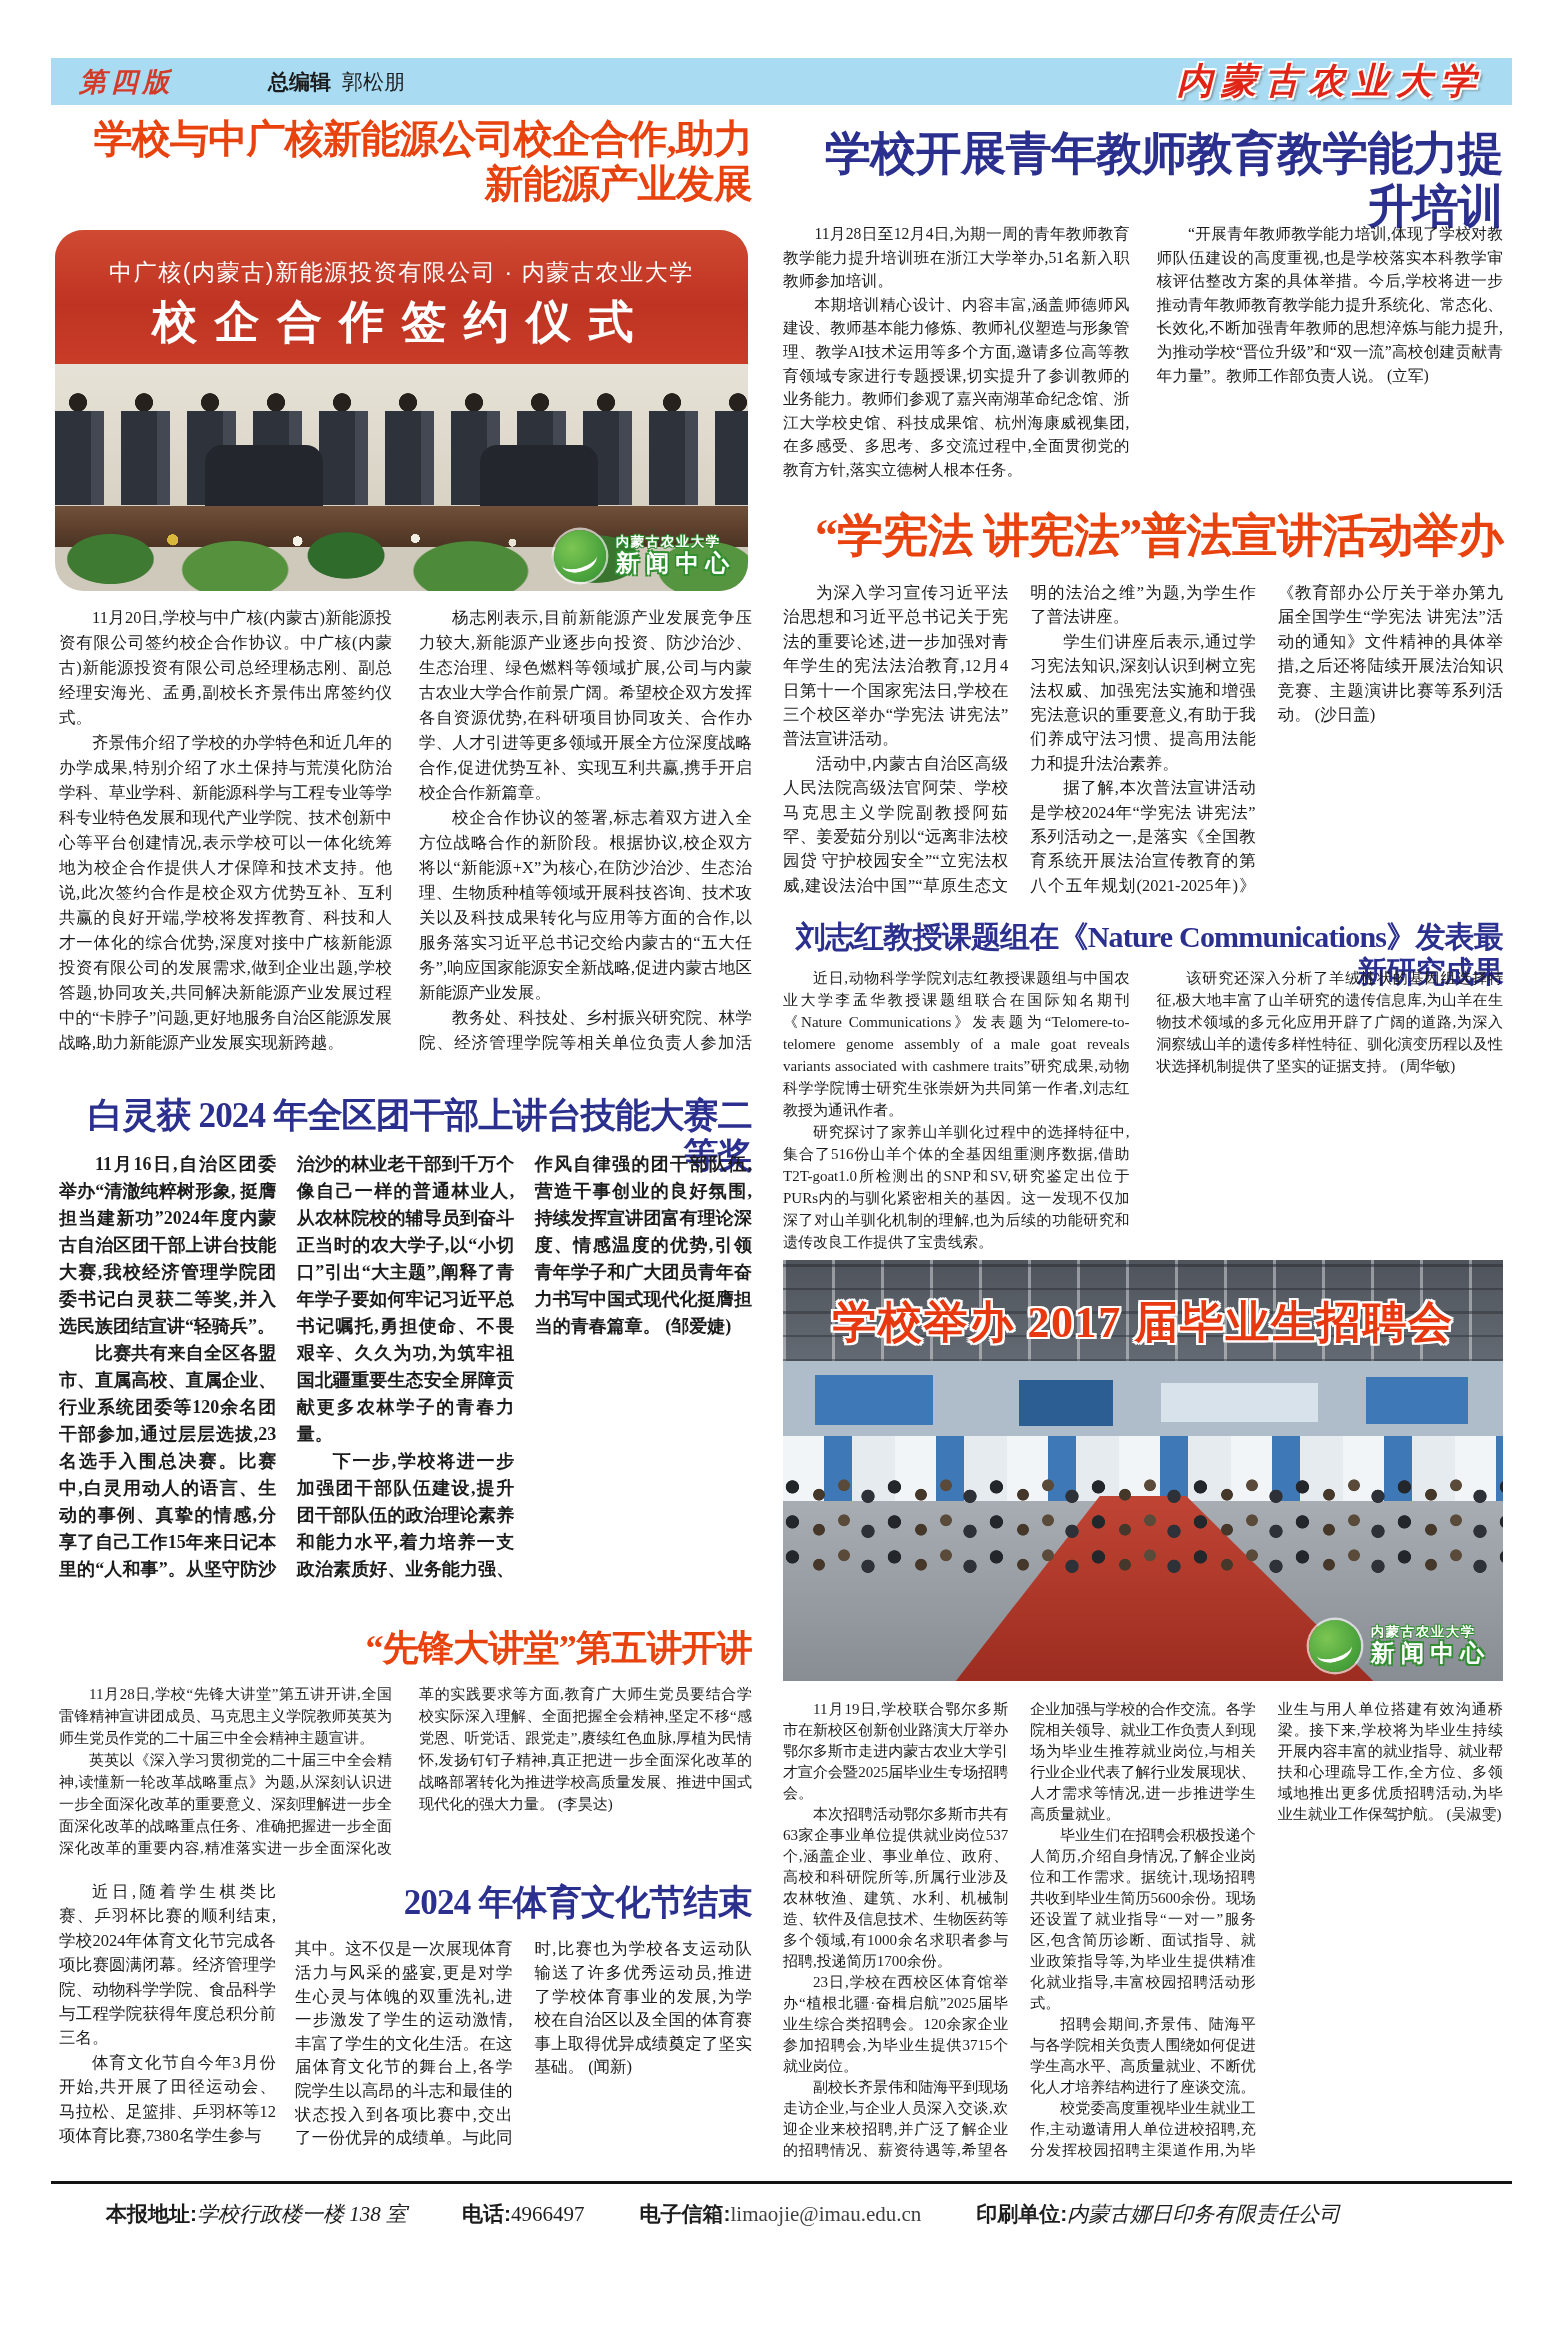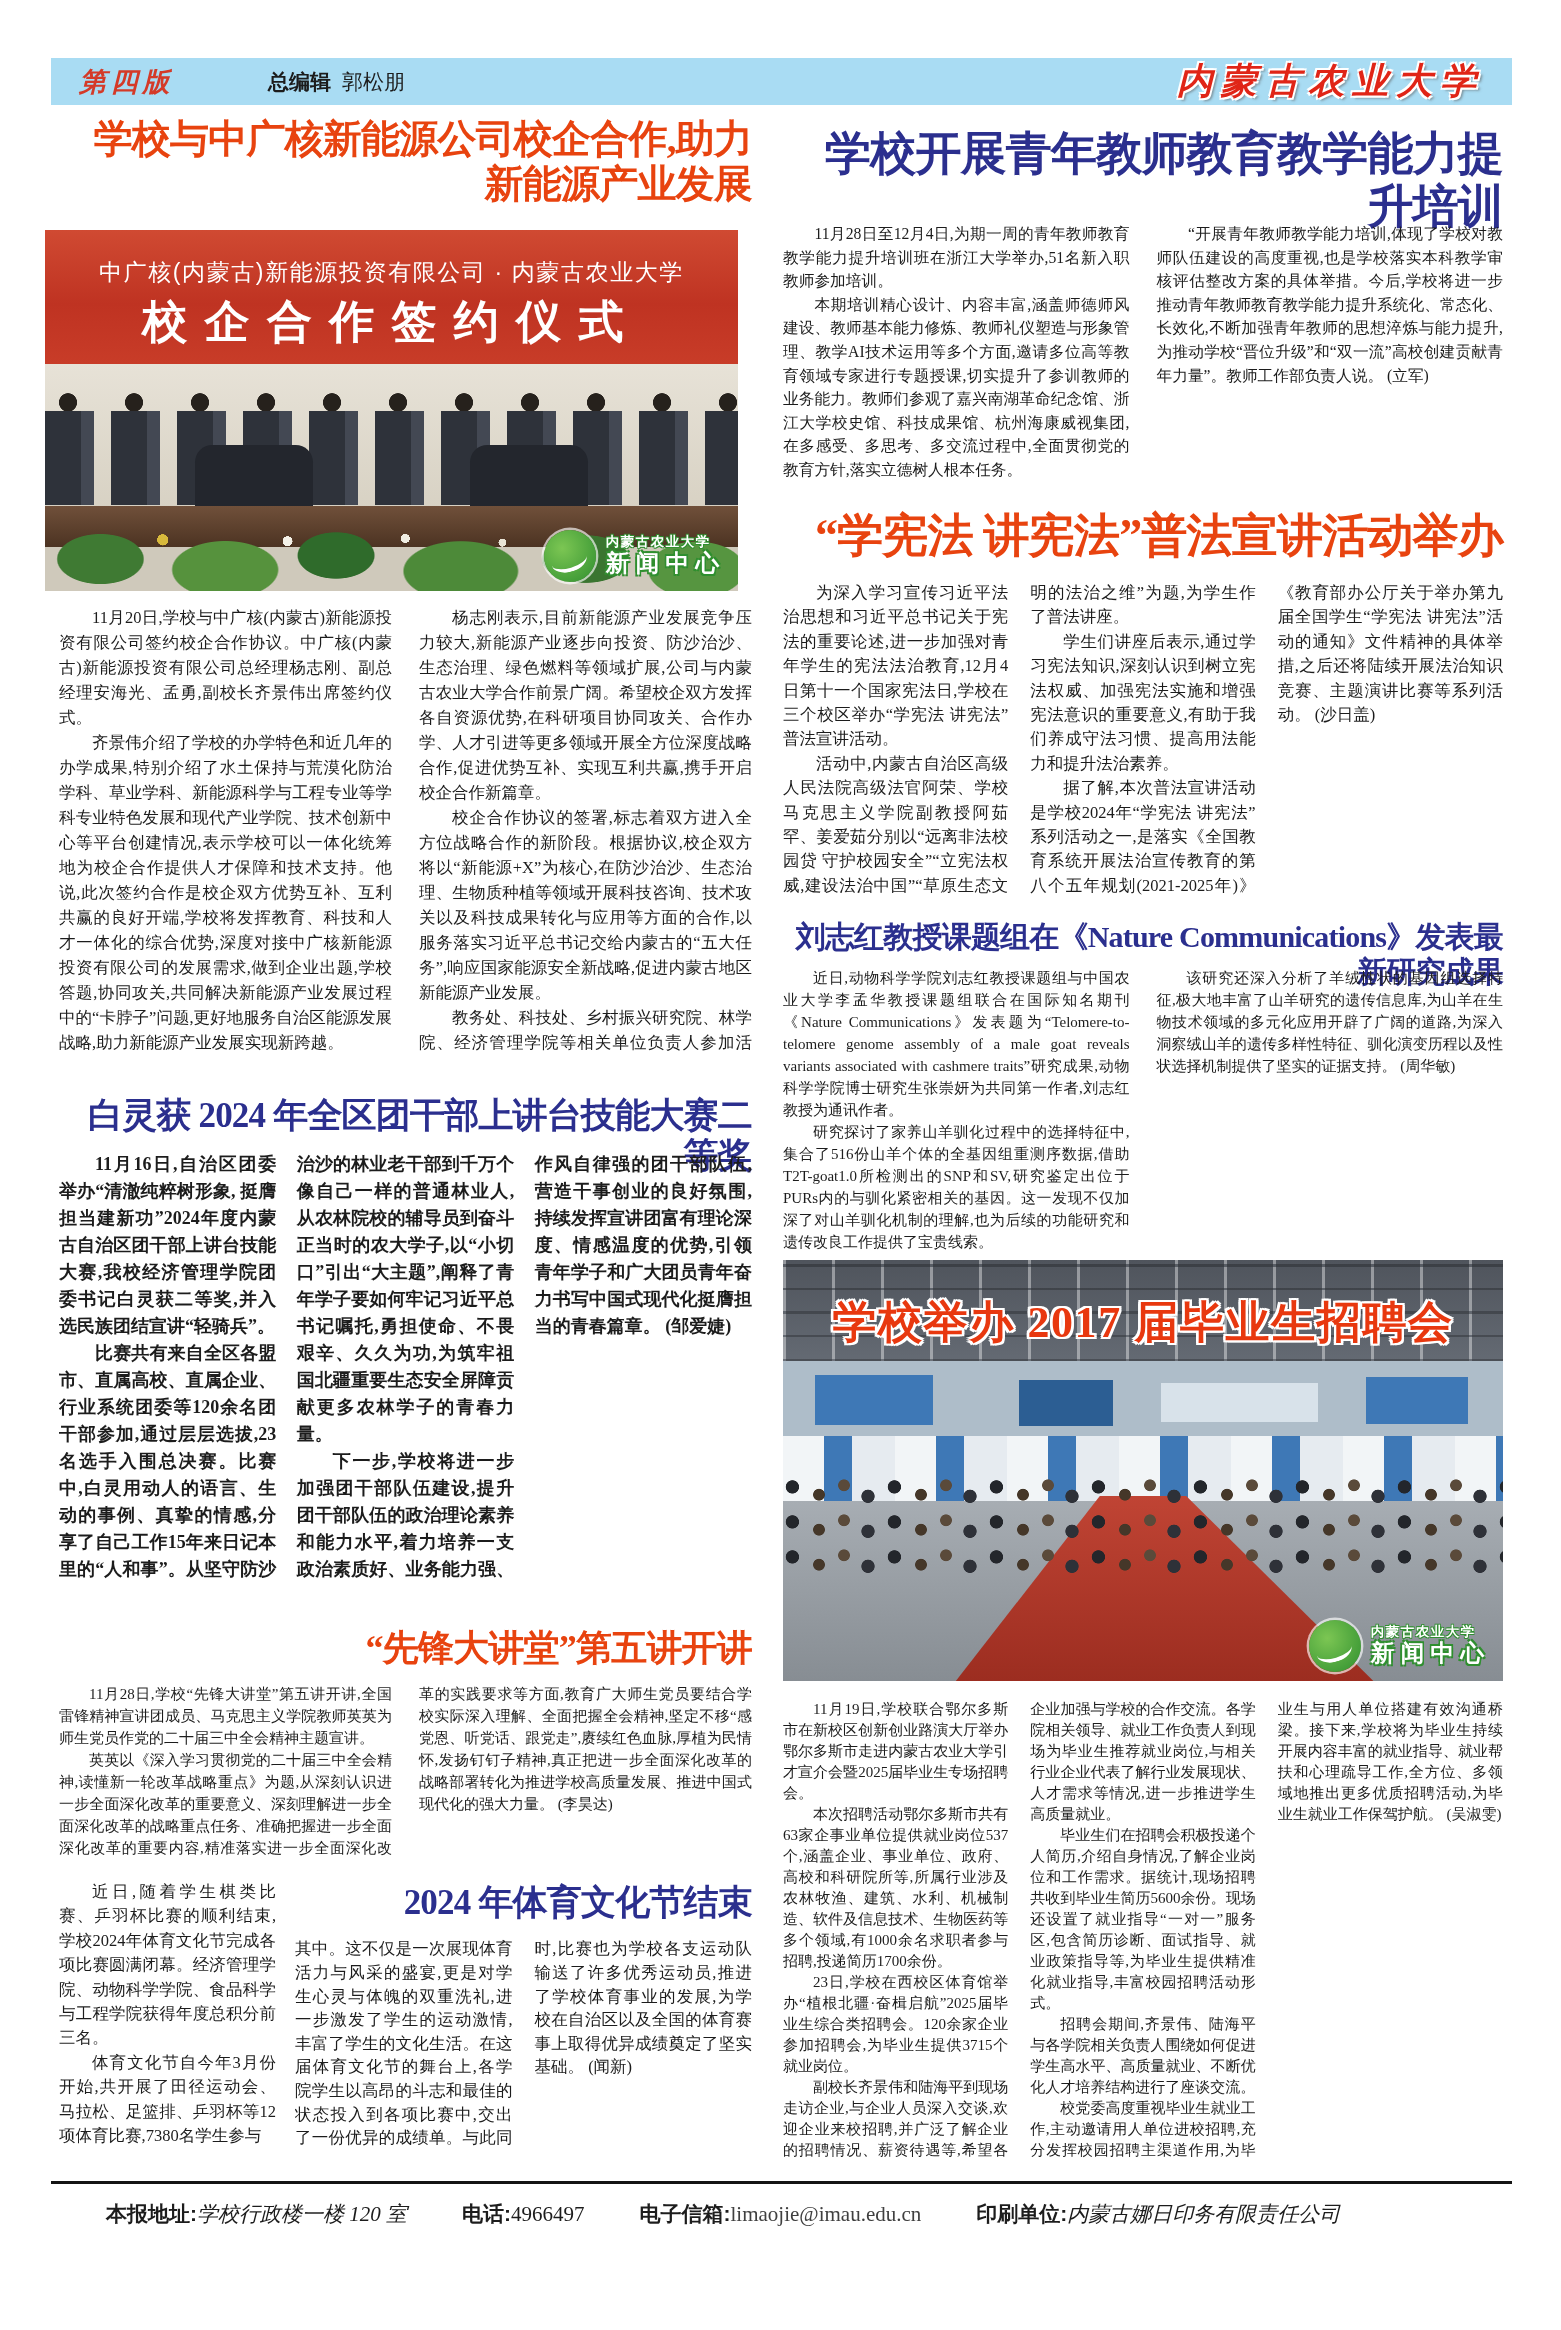--- a/index.html
+++ b/index.html
@@ -107,21 +107,21 @@
   <div class="sec mast" style="left:51px;top:58px;width:1461px;height:47px;">
     <span class="edition">第四版</span>
     <span class="editor">
       <b>总编辑</b><span>郭松朋</span>
     </span>
     <span class="brand">内蒙古农业大学</span>
   </div>
 
   <h1 class="sec hl hl-red" style="left:59px;top:117px;width:693px;font-size:39px;">学校与中广核新能源公司校企合作,助力新能源产业发展</h1>
 
-  <figure class="sec photo1" style="left:45px;top:230px;width:693px;height:361px;margin:0;">
+  <figure class="sec photo1" style="left:55px;top:230px;width:693px;height:361px;margin:0;border-radius:28px;">
     <div class="ph1-banner">
       <div class="ph1-l1">中广核(内蒙古)新能源投资有限公司 · 内蒙古农业大学</div>
       <div class="ph1-l2">校企合作签约仪式</div>
     </div>
     <div class="ph1-room">
       <div class="ph1-heads"></div>
       <div class="ph1-people"></div>
       <div class="signer" style="left:150px;"></div>
       <div class="signer" style="left:425px;"></div>
     </div>
@@ -220,21 +220,21 @@
     <p>23日,学校在西校区体育馆举办“植根北疆·奋楫启航”2025届毕业生综合类招聘会。120余家企业参加招聘会,为毕业生提供3715个就业岗位。</p>
     <p>副校长齐景伟和陆海平到现场走访企业,与企业人员深入交谈,欢迎企业来校招聘,并广泛了解企业的招聘情况、薪资待遇等,希望各企业加强与学校的合作交流。各学院相关领导、就业工作负责人到现场为毕业生推荐就业岗位,与相关行业企业代表了解行业发展现状、人才需求等情况,进一步推进学生高质量就业。</p>
     <p>毕业生们在招聘会积极投递个人简历,介绍自身情况,了解企业岗位和工作需求。据统计,现场招聘共收到毕业生简历5600余份。现场还设置了就业指导“一对一”服务区,包含简历诊断、面试指导、就业政策指导等,为毕业生提供精准化就业指导,丰富校园招聘活动形式。</p>
     <p>招聘会期间,齐景伟、陆海平与各学院相关负责人围绕如何促进学生高水平、高质量就业、不断优化人才培养结构进行了座谈交流。</p>
     <p>校党委高度重视毕业生就业工作,主动邀请用人单位进校招聘,充分发挥校园招聘主渠道作用,为毕业生与用人单位搭建有效沟通桥梁。接下来,学校将为毕业生持续开展内容丰富的就业指导、就业帮扶和心理疏导工作,全方位、多领域地推出更多优质招聘活动,为毕业生就业工作保驾护航。  (吴淑雯)</p>
   </div>
 
   <div class="sec rule" style="left:51px;top:2181px;width:1461px;height:3.1px;"></div>
   <div class="sec footer" style="left:51px;top:2200px;width:1461px;">
     <span>
-      <b>本报地址:</b><span class="f-val">学校行政楼一楼 120 室</span>
+      <b>本报地址:</b><span class="f-val">学校行政楼一楼 138 室</span>
     </span>
     <span>
       <b>电话:</b><span>4966497</span>
     </span>
     <span>
       <b>电子信箱:</b><span class="f-email">limaojie@imau.edu.cn</span>
     </span>
     <span>
       <b>印刷单位:</b><span class="f-val">内蒙古娜日印务有限责任公司</span>
     </span>

